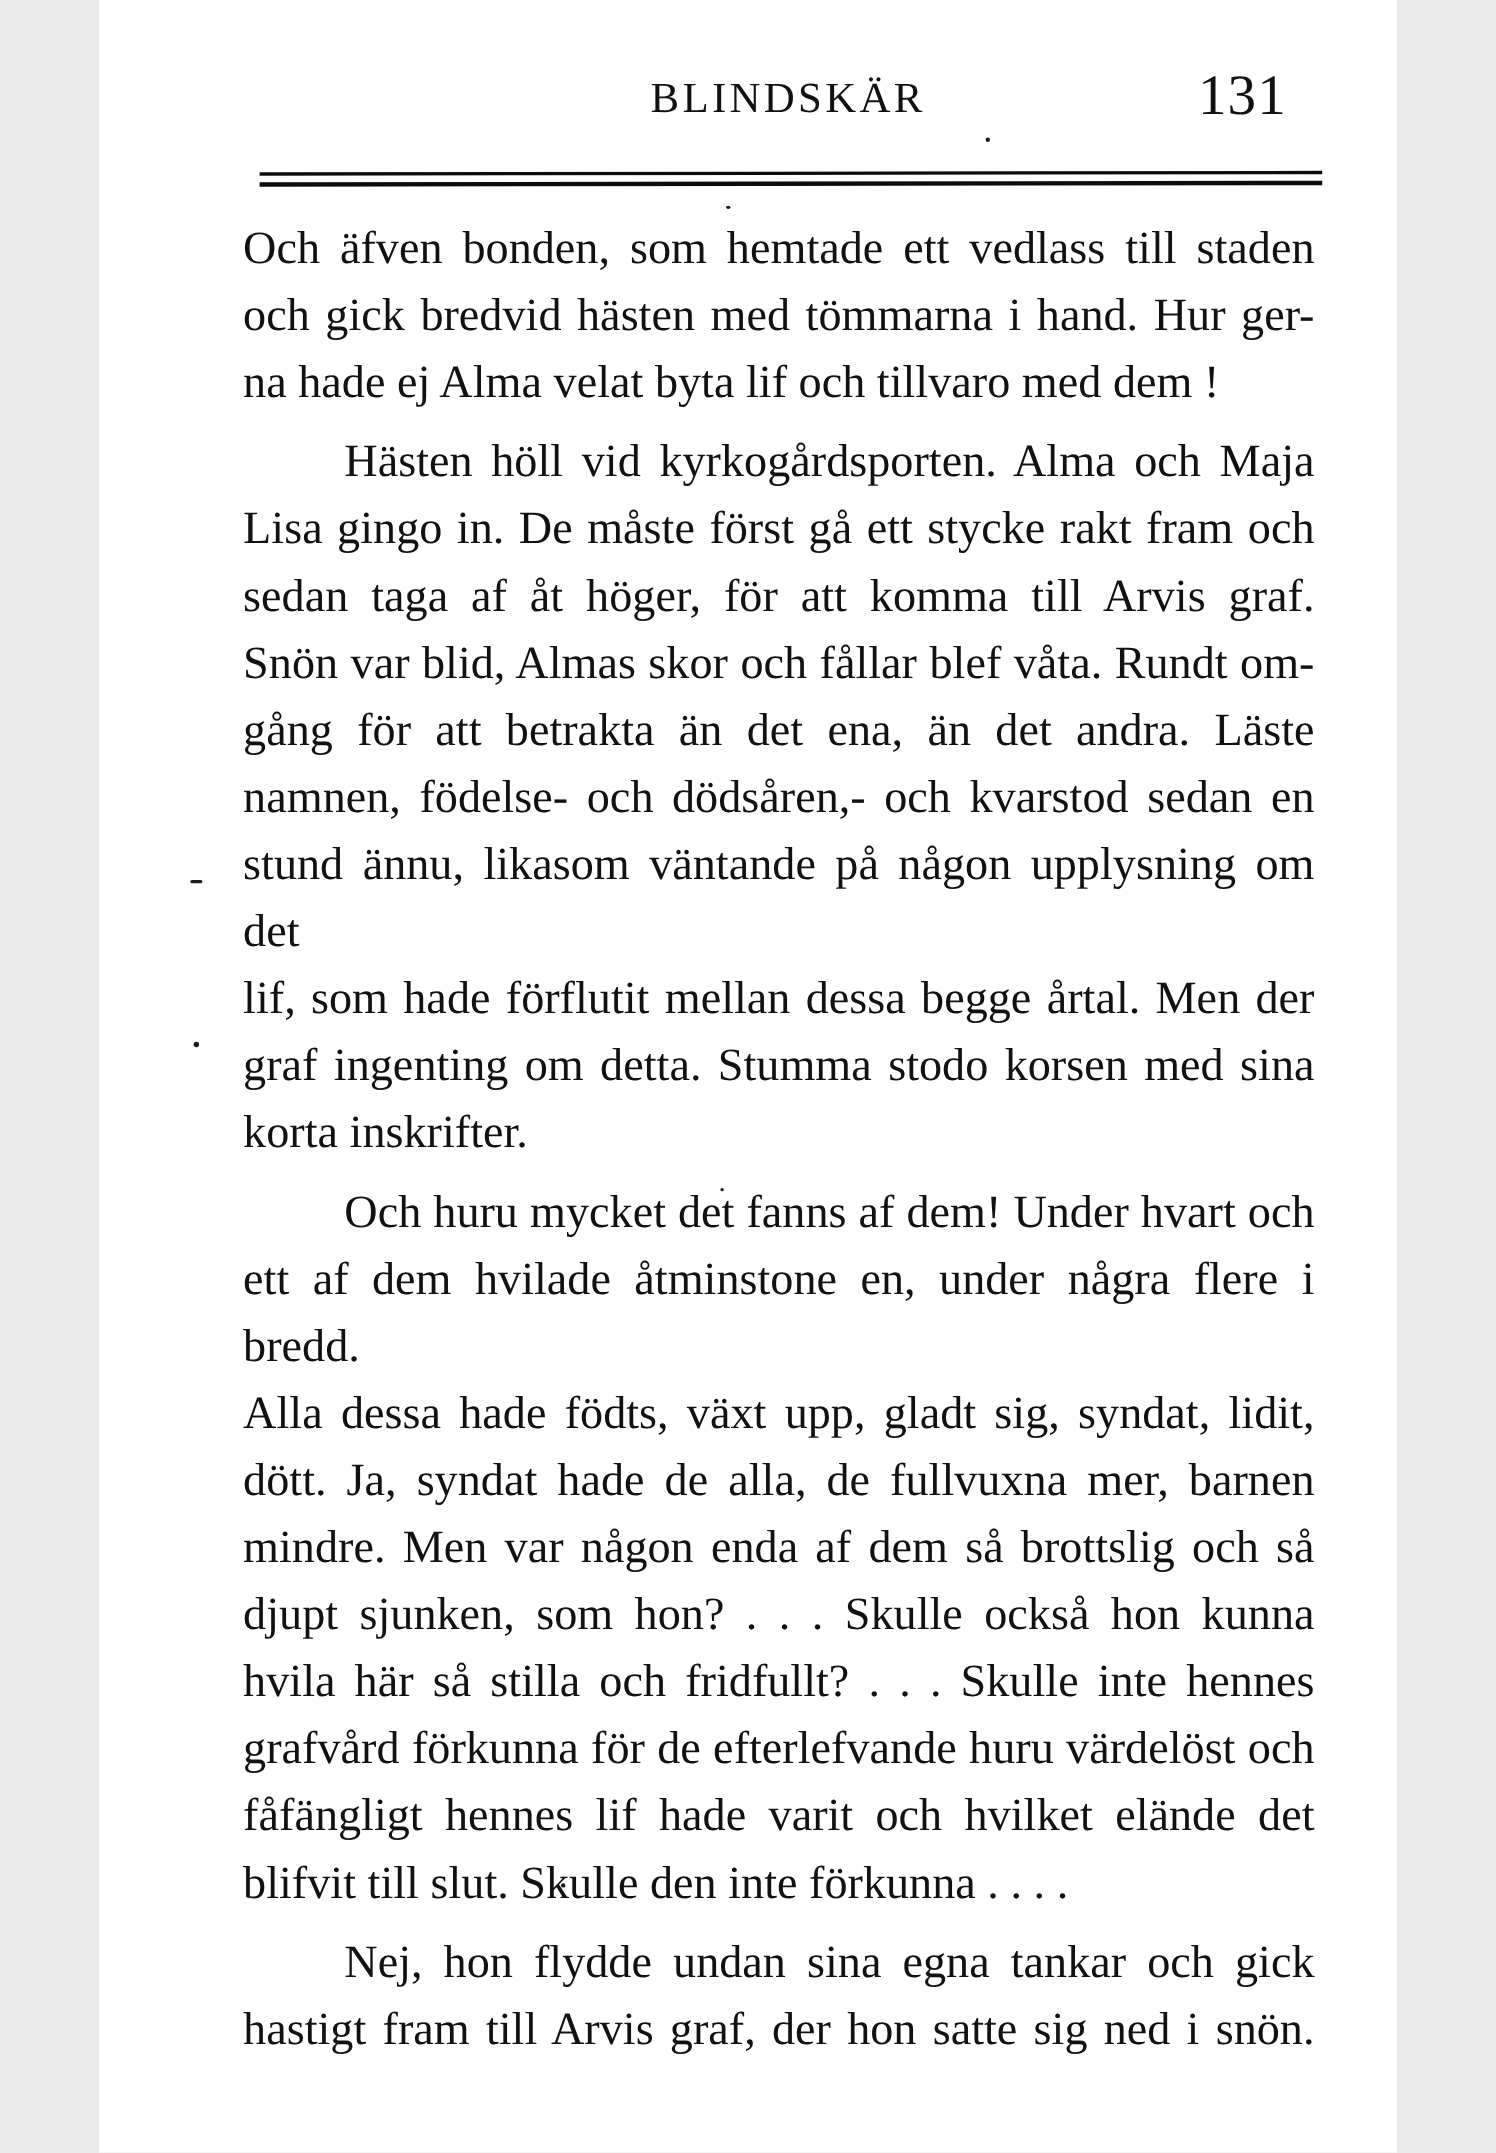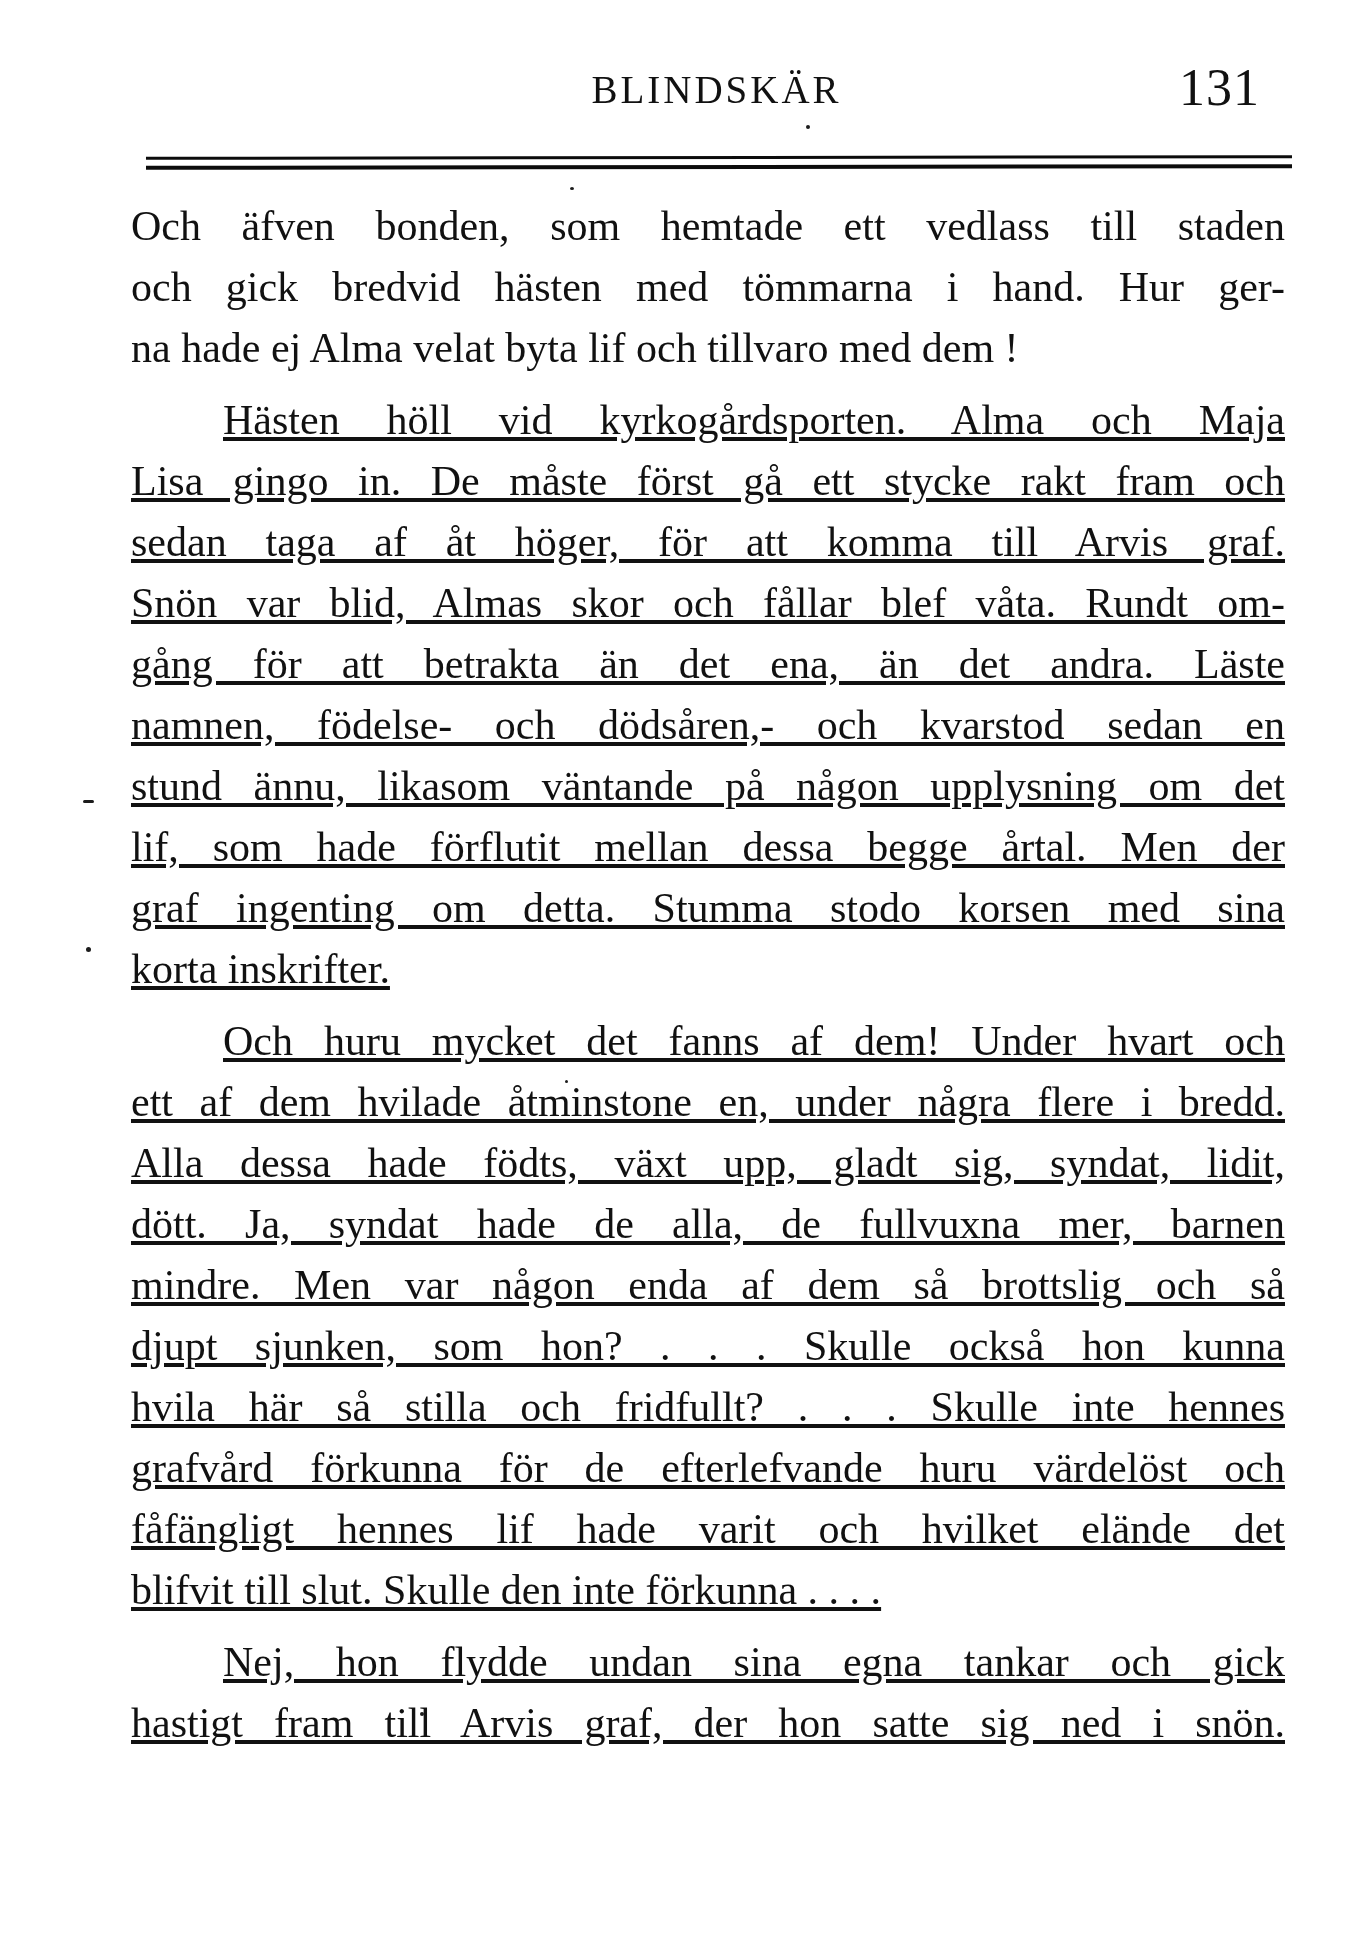--- a/index.html
+++ b/index.html
@@ -2,21 +2,21 @@
 <html><head>
 <meta charset="utf-8">
 <style>
   html, body {
     margin: 0;
     padding: 0;
     background: #e8e8e8;
   }
   .page {
     position: relative;
-    width: 1360px;
+    width: 1180px;
     height: 1957px;
     margin: 0 auto;
     background: #ffffff;
     color: #111111;
     font-family: "Liberation Serif", "DejaVu Serif", serif;
     overflow: hidden;
   }
   .running-header {
     position: absolute;
     top: 70px;
@@ -49,21 +49,21 @@
   .page-body {
     position: absolute;
     top: 196px;
     left: 131px;
     right: 75px;
     font-size: 42px;
     line-height: 61px;
     text-rendering: optimizeLegibility;
   }
   .para { margin: 0; }
-  .para.indent { margin-top: 11px; text-decoration: underline; }
+  .para.indent { margin-top: 11px; }
   .para.indent .line.first { text-indent: 92px; }
   .line {
     text-align: justify;
     text-justify: inter-word;
     white-space: normal;
   }
   .line.just { text-align-last: justify; }
   .line.endl { text-align-last: left; }
   
   .speck {

